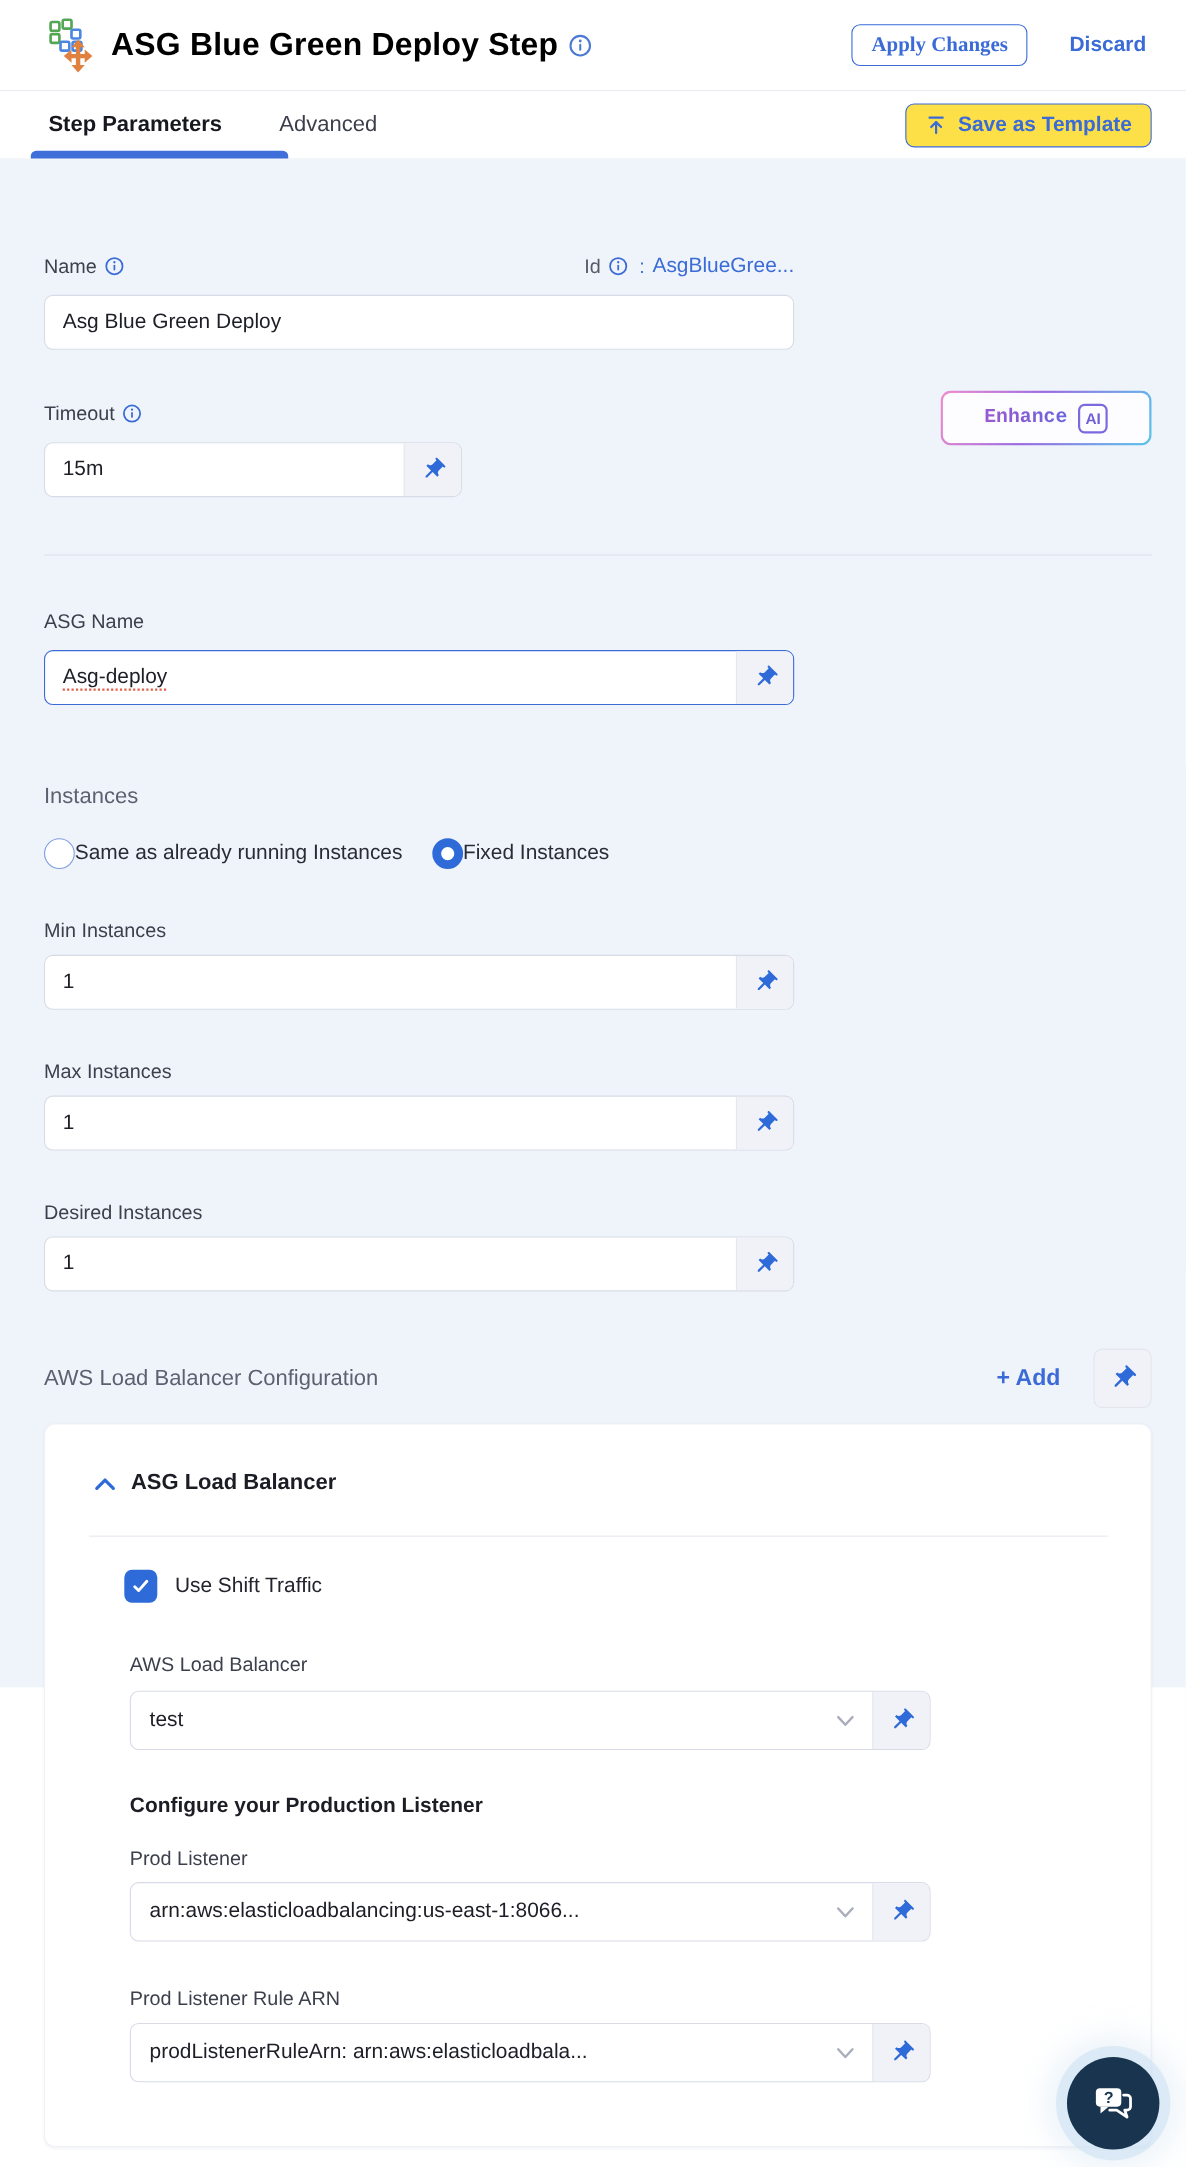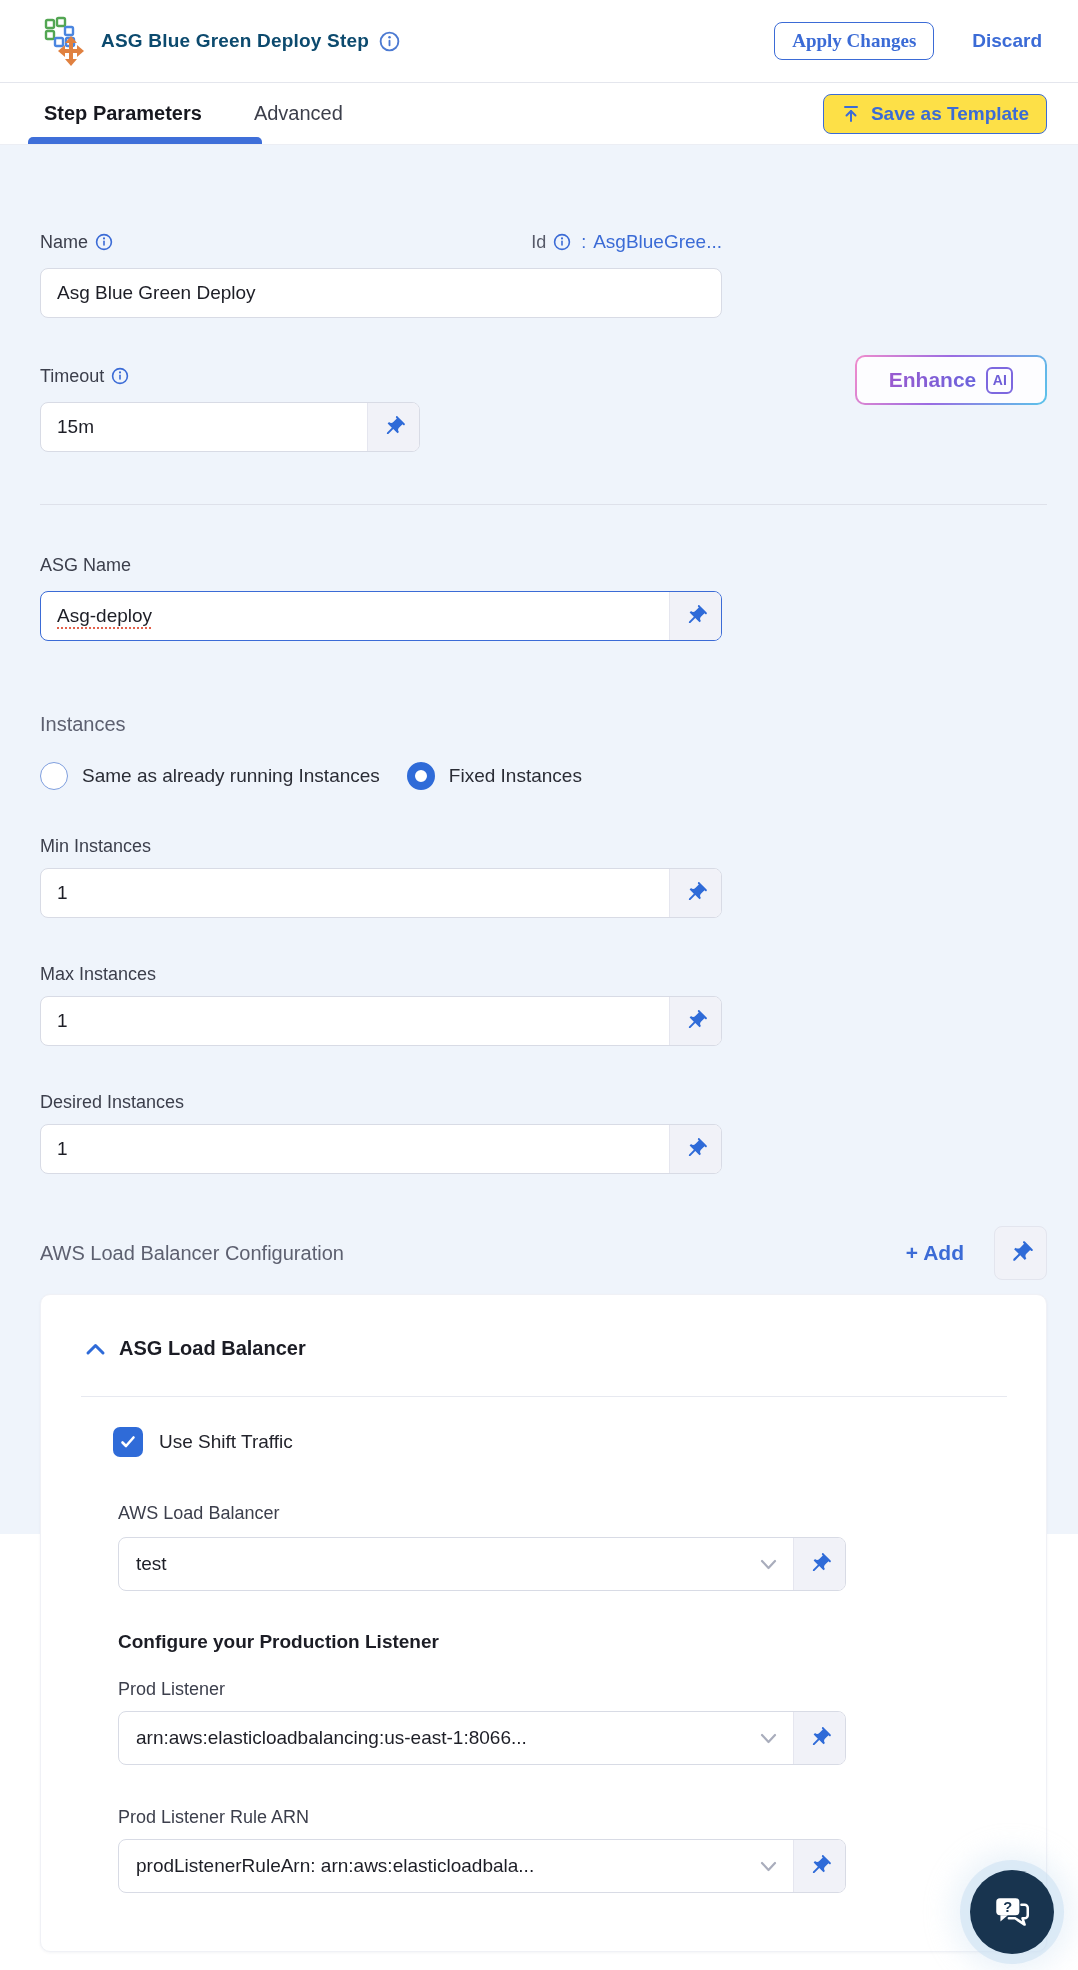--- a/index.html
+++ b/index.html
@@ -5,21 +5,21 @@
   * { margin:0; padding:0; box-sizing:border-box; }
   html,body { width:1078px; }
   body {
     font-family:"Liberation Sans","DejaVu Sans",sans-serif;
     width:1078px; height:1970px; position:relative; overflow:hidden;
     background:#ffffff; color:#1e1f27;
   }
   
   .header{height:83px; background:#fff; display:flex; align-items:center;
     padding:0 36px 0 42px; border-bottom:1px solid #e4e6ed;}
-  .page-title{font-size:19px; font-weight:700; color:#0c4a6e; margin-left:13px; letter-spacing:.2px;}
+  .page-title{font-size:29px; font-weight:700; color:#000000; margin-left:13px; letter-spacing:.2px;}
   .title-info{margin-left:10px; display:flex;}
   .header-spacer{flex:1;}
   .apply-btn{height:38px; padding:0 17px; border:1.5px solid #3b6bd6; border-radius:8px;
     background:#fff; color:#3b6bd6; font-size:19px; font-weight:600; cursor:pointer;
     font-family:Liberation Serif, serif;}
   .discard-btn{margin-left:38px; color:#3b6bd6; font-size:19px; font-weight:600; cursor:pointer;}
   
   .tabs-row{height:62px; background:#fff; display:flex; align-items:center;
     padding:0 31px 0 44px; position:relative; border-bottom:1px solid #eceef4;}
   .tab{font-size:20px; cursor:pointer;}
@@ -51,21 +51,21 @@
   .squiggle{text-decoration-line:underline; text-decoration-style:dotted;
     text-decoration-color:#e2604b; text-decoration-thickness:2px; text-underline-offset:5px;}
   .pin-seg{width:52px; background:#f1f2f8; border-left:1px solid #e5e6ef;
     display:flex; align-items:center; justify-content:center; cursor:pointer;}
   .mt46{margin-top:46px;} .mt48{margin-top:48px;} .mt44{margin-top:44px;}
   .mb14{margin-bottom:14px;} .mb10{margin-bottom:10px;}
   .divider{margin-top:52px; width:1007px; border-top:1px solid #dee1ea;}
   .section-heading{font-size:20px; color:#5d6070; margin-top:72px;}
   
   .radio-row{margin-top:26px; display:flex; align-items:center; gap:20px;}
-  .radio-item{display:flex; align-items:center; gap:14px; cursor:pointer;text-align:center;}
+  .radio-item{display:flex; align-items:center; cursor:pointer;text-align:center;}
   .radio-item + .radio-item{margin-left:7px;}
   .radio-circle{width:28px; height:28px; border-radius:50%; background:#fff;
     border:1.8px solid #7e9ede; flex:none;}
   .radio-circle.selected{border:8.5px solid #2f6bd8;}
   .radio-label{font-size:19px; color:#2a2c35;}
   
   .lb-heading-row{margin-top:52px; display:flex; align-items:center; width:1007px; height:54px;}
   .lb-heading{font-size:20px; color:#5d6070;}
   .add-link{margin-left:auto; margin-right:30px; color:#3b6bd6; font-size:21px; font-weight:700;
     cursor:pointer;}
@@ -89,23 +89,23 @@
     border:1px solid #d8dbe5; border-radius:8px; display:flex; overflow:hidden; cursor:pointer;}
   .select-value{flex:1; display:flex; align-items:center; padding:0 14px 0 17px; font-size:19px;
     color:#1d1e26; white-space:nowrap; overflow:hidden;}
   .select-chevron{display:flex; align-items:center; margin-right:16px;}
   
   .enhance-btn{position:absolute; top:210px; right:31px; width:192px; height:50px;
     border-radius:10px; border:2px solid transparent; cursor:pointer;
     background:linear-gradient(#fdfdff,#fdfdff) padding-box,
       linear-gradient(115deg,#f08ccc,#9a6be2 45%,#5ac4ea) border-box;
     display:flex; align-items:center; justify-content:center; gap:10px;}
-  .enhance-text{font-size:21px; font-weight:700;
+  .enhance-text{font-size:18px; font-weight:700;
     background:linear-gradient(90deg,#9a5ad0,#6a63dc);
-    -webkit-background-clip:text; background-clip:text; color:transparent;}
+    -webkit-background-clip:text; background-clip:text; color:transparent;font-family:Liberation Mono, monospace;}
   .ai-badge{width:27px; height:27px; border:2px solid #7d68df; border-radius:6px;
     display:flex; align-items:center; justify-content:center; font-size:14px; font-weight:700;
     color:#6f5ed8;}
   
   .chat-fab{position:absolute; left:970px; top:1870px; width:84px; height:84px; border-radius:50%;
     background:#18344f; display:flex; align-items:center; justify-content:center; cursor:pointer;
     box-shadow:0 0 0 10px rgba(203,224,242,.55), 0 0 26px 20px rgba(203,224,242,.35);}
 </style>
 </head>
 <body>

